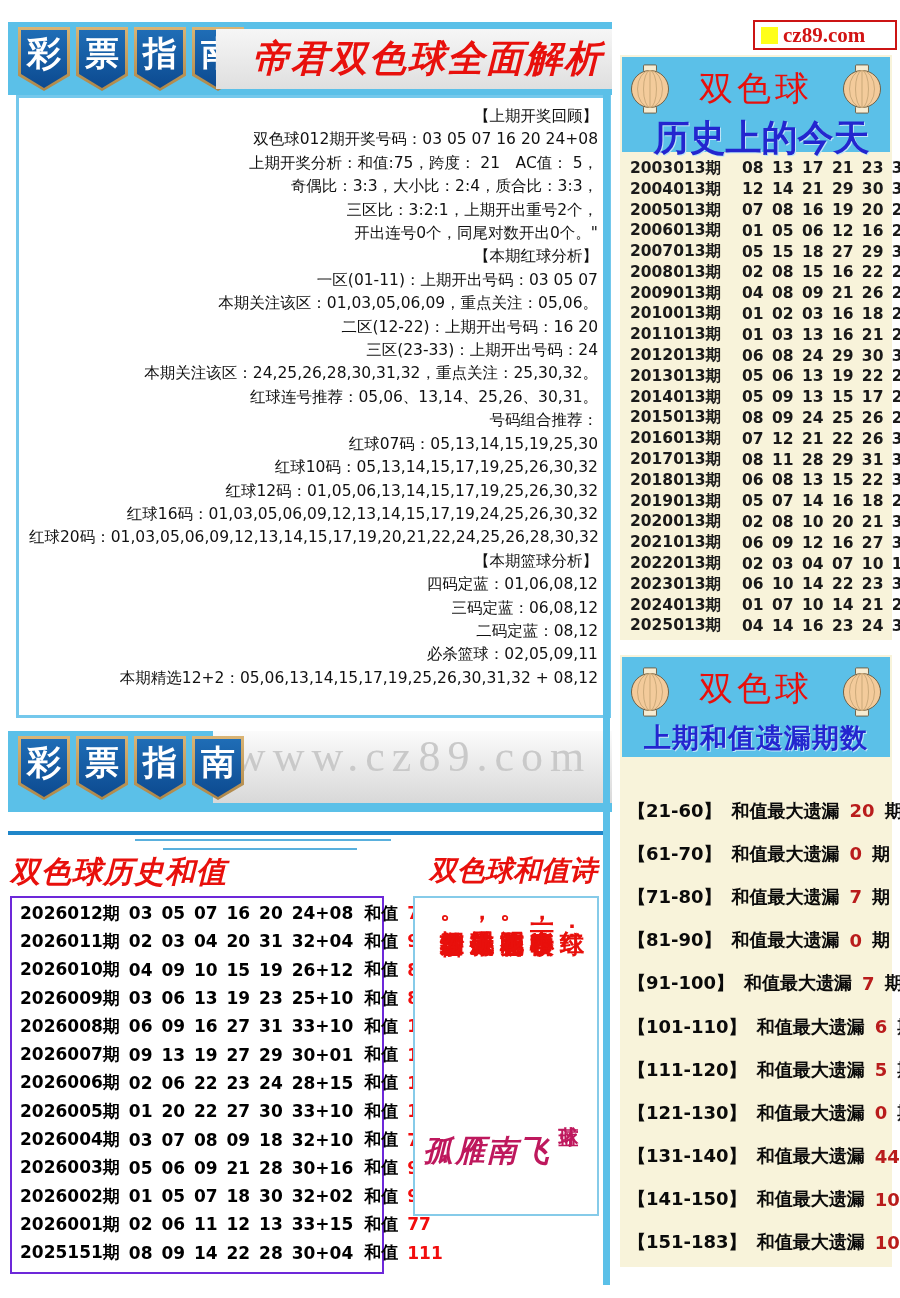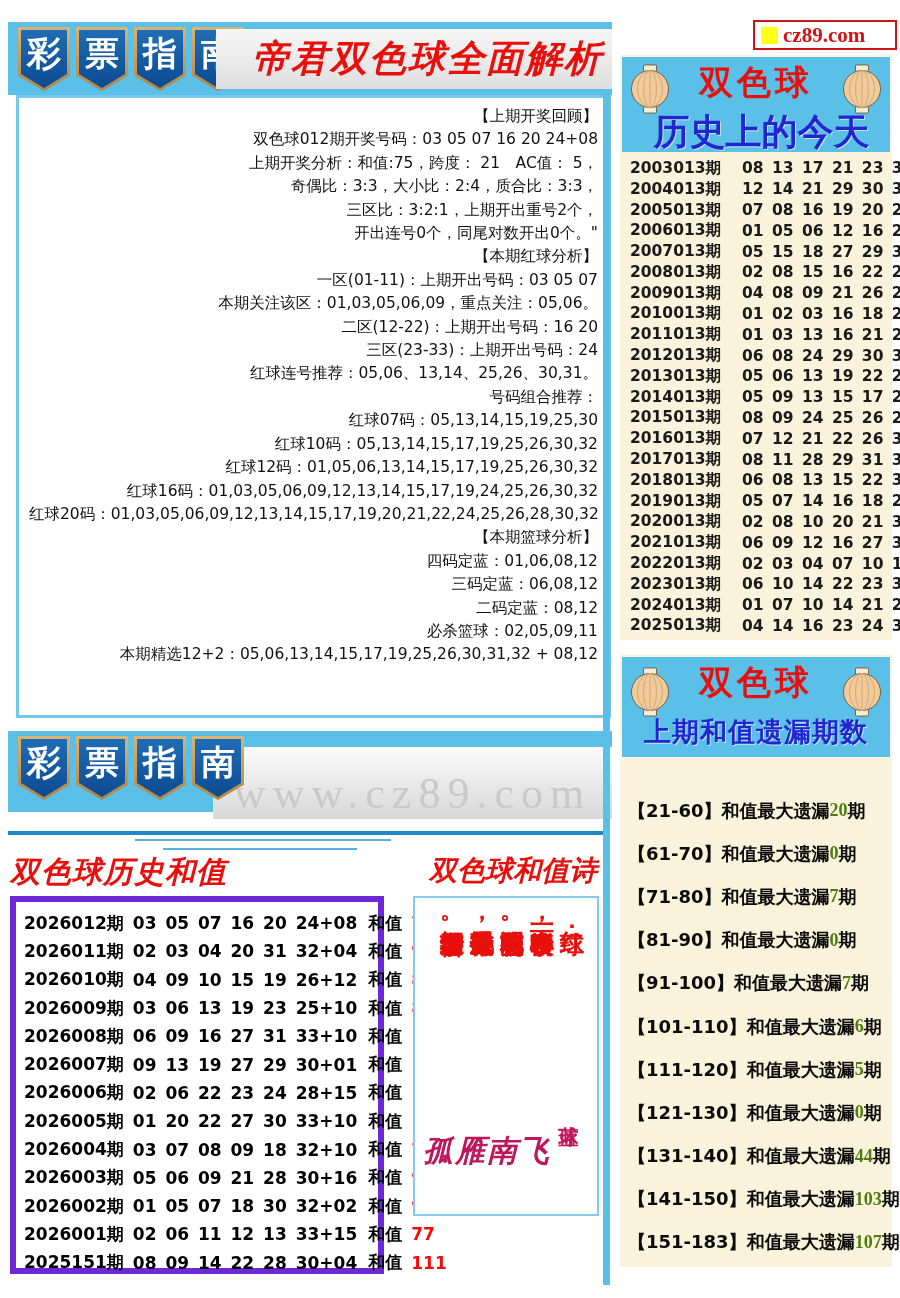--- a/index.html
+++ b/index.html
@@ -21,22 +21,22 @@
     background:linear-gradient(180deg,#dab474,#ad8648);
     clip-path:polygon(0 0,100% 0,100% 76%,50% 100%,0 76%); }
   .shield-in { position:absolute; inset:3px; background:linear-gradient(180deg,#1f6db6,#0c4a90);
     clip-path:polygon(0 0,100% 0,100% 76%,50% 100%,0 76%);
     display:flex; align-items:center; justify-content:center; }
   .shield-ch { color:#fff; font-size:34px; font-weight:bold; margin-bottom:10px; }
   .titlebox { position:absolute; left:208px; top:7px; width:396px; height:60px;
     background:linear-gradient(180deg,#f6f6f6,#dfdfdf); display:flex; align-items:center; justify-content:center; }
   .main-title { color:#e8100c; font-size:37px; font-weight:bold; font-style:italic;
     font-family:"Liberation Serif", serif; letter-spacing:2px; white-space:nowrap;margin-left:27px; }
-  .graybox2 { position:absolute; left:205px; top:16px; width:399px; height:72px;
-    background:linear-gradient(180deg,#fbfbfb,#d8d8d8); display:flex; align-items:flex-end; justify-content:center; }
+  .graybox2 { position:absolute; left:205px; top:0; width:399px; height:72px;
+    background:linear-gradient(180deg,#fbfbfb,#d8d8d8); display:flex; align-items:flex-start; justify-content:center; }
   .watermark { color:#c9c9c9; font-size:44px; letter-spacing:7px; font-family:"Liberation Serif", serif; white-space:nowrap; }
 
   
   .main-panel { position:absolute; left:16px; top:95px; width:595px; height:623px;
     background:#fff; border:3px solid #74c8ec; padding:7px 10px;text-align:right; }
   .a-line { font-size:15.5px; line-height:23.4px; color:#111; white-space:nowrap; font-weight:500; }
 
   
   .rule { position:absolute; background:#1f86c9; }
   .rule-thick { left:8px; top:831px; width:601px; height:4px; }
@@ -44,21 +44,21 @@
   .rule-thin2 { left:163px; top:848px; width:194px; height:2px; background:#5ab0dd; }
 
   
   .sum-title { position:absolute; left:10px; top:852px; color:#e8100c; font-size:30px; font-weight:bold;
     font-style:italic; font-family:"Liberation Serif", serif; letter-spacing:1px; }
   .poem-title { position:absolute; left:415px; top:852px; width:196px; text-align:center; color:#e8100c;
     font-size:28px; font-weight:bold; font-style:italic; font-family:"Liberation Serif", serif; }
 
   
   .sum-table { position:absolute; left:10px; top:896px; width:374px; height:378px;
-    background:#fff; border:6px solid #6d28d9; padding:7px 0 0 8px; }
+    background:#fff; border:2px solid #6d28d9; padding:1px 0 0 8px; }
   .sum-row { display:flex; align-items:center; gap:9px; height:28.3px;
     font-size:17px; font-weight:bold; color:#000; white-space:nowrap; }
   .s-balls { word-spacing:3px; }
   .s-label { margin-left:2px; }
   .s-val { color:#f20d0d; }
 
   
   .poem-box { position:absolute; left:413px; top:896px; width:186px; height:320px;
     background:#fff; border:2px solid #86cbe9; }
   .poem-vert { position:absolute; top:14px; right:10px; writing-mode:vertical-rl;
@@ -73,39 +73,39 @@
   
   .divider { position:absolute; left:603px; top:95px; width:7px; height:1190px; background:#5bc0e8; }
 
   
   .rpanel { position:absolute; left:620px; width:272px; background:#f8f3da; }
   .panel1 { top:55px; height:585px; }
   .panel2 { top:655px; height:612px; }
   .p-header { position:relative; margin:2px; background:#5bc0e8; }
   .panel1 .p-header { height:95px; }
   .panel2 .p-header { height:100px; }
-  .p-red { text-align:center; color:#e8100c; font-weight:bold; font-size:34px;
-    font-family:"Liberation Serif", serif; padding-top:3px; letter-spacing:4px; }
+  .p-red { text-align:center; color:#e8100c; font-weight:normal; font-size:34px;
+    font-family:"Liberation Serif", serif; padding-top:9px; letter-spacing:4px; }
   .p-blue { text-align:center; color:#2326cf; font-weight:bold; font-family:"Liberation Serif", serif;
     text-shadow:1px 1px 0 #bfe6f6; white-space:nowrap; }
   .panel1 .p-blue { font-size:36px; margin-top:2px;padding-left:11px; }
   .panel2 .p-blue { font-size:27px; margin-top:8px; letter-spacing:1px; }
   .lantern { position:absolute; top:7px; }
   .lantern.l-left { left:7px; } .lantern.l-right { right:7px; }
   .panel2 .lantern { top:10px; }
 
   .p1-rows { padding:4px 0 0 10px; }
   .p1-row { display:flex; gap:21px; height:20.8px; align-items:center;
     font-size:15.5px; font-weight:bold; color:#1a1a1a; white-space:nowrap; }
   .p1-balls { word-spacing:3px; }
 
   .p2-rows { padding:30px 0 0 8px; }
   .p2-row { height:43.2px; display:flex; align-items:center; font-size:18px; font-weight:bold;
-    color:#0a0a0a; white-space:nowrap; }
-  .p2-val { color:#4d7c0f;font-family:Liberation Serif, serif; }
+    color:#0a0a0a; white-space:nowrap;gap:10px; }
+  .p2-val { color:#b91c1c; }
 </style>
 </head>
 <body>
 
 <div class="page">
 
   <div class="cz-badge">
     <span class="cz-square"></span>
     <span class="cz-text">cz89.com</span>
   </div>
@@ -143,20 +143,21 @@
       <div class="a-line">双色球012期开奖号码：03 05 07 16 20 24+08</div>
       <div class="a-line">上期开奖分析：和值:75，跨度： 21　AC值： 5，</div>
       <div class="a-line">奇偶比：3:3，大小比：2:4，质合比：3:3，</div>
       <div class="a-line">三区比：3:2:1，上期开出重号2个，</div>
       <div class="a-line">开出连号0个，同尾对数开出0个。"</div>
       <div class="a-line">【本期红球分析】</div>
       <div class="a-line">一区(01-11)：上期开出号码：03 05 07</div>
       <div class="a-line">本期关注该区：01,03,05,06,09，重点关注：05,06。</div>
       <div class="a-line">二区(12-22)：上期开出号码：16 20</div>
       <div class="a-line">三区(23-33)：上期开出号码：24</div>
+      <div class="a-line">本期关注该区：24,25,26,28,30,31,32，重点关注：25,30,32。</div>
       <div class="a-line">红球连号推荐：05,06、13,14、25,26、30,31。</div>
       <div class="a-line">号码组合推荐：</div>
       <div class="a-line">红球07码：05,13,14,15,19,25,30</div>
       <div class="a-line">红球10码：05,13,14,15,17,19,25,26,30,32</div>
       <div class="a-line">红球12码：01,05,06,13,14,15,17,19,25,26,30,32</div>
       <div class="a-line">红球16码：01,03,05,06,09,12,13,14,15,17,19,24,25,26,30,32</div>
       <div class="a-line">红球20码：01,03,05,06,09,12,13,14,15,17,19,20,21,22,24,25,26,28,30,32</div>
       <div class="a-line">【本期篮球分析】</div>
       <div class="a-line">四码定蓝：01,06,08,12</div>
       <div class="a-line">三码定蓝：06,08,12</div>

